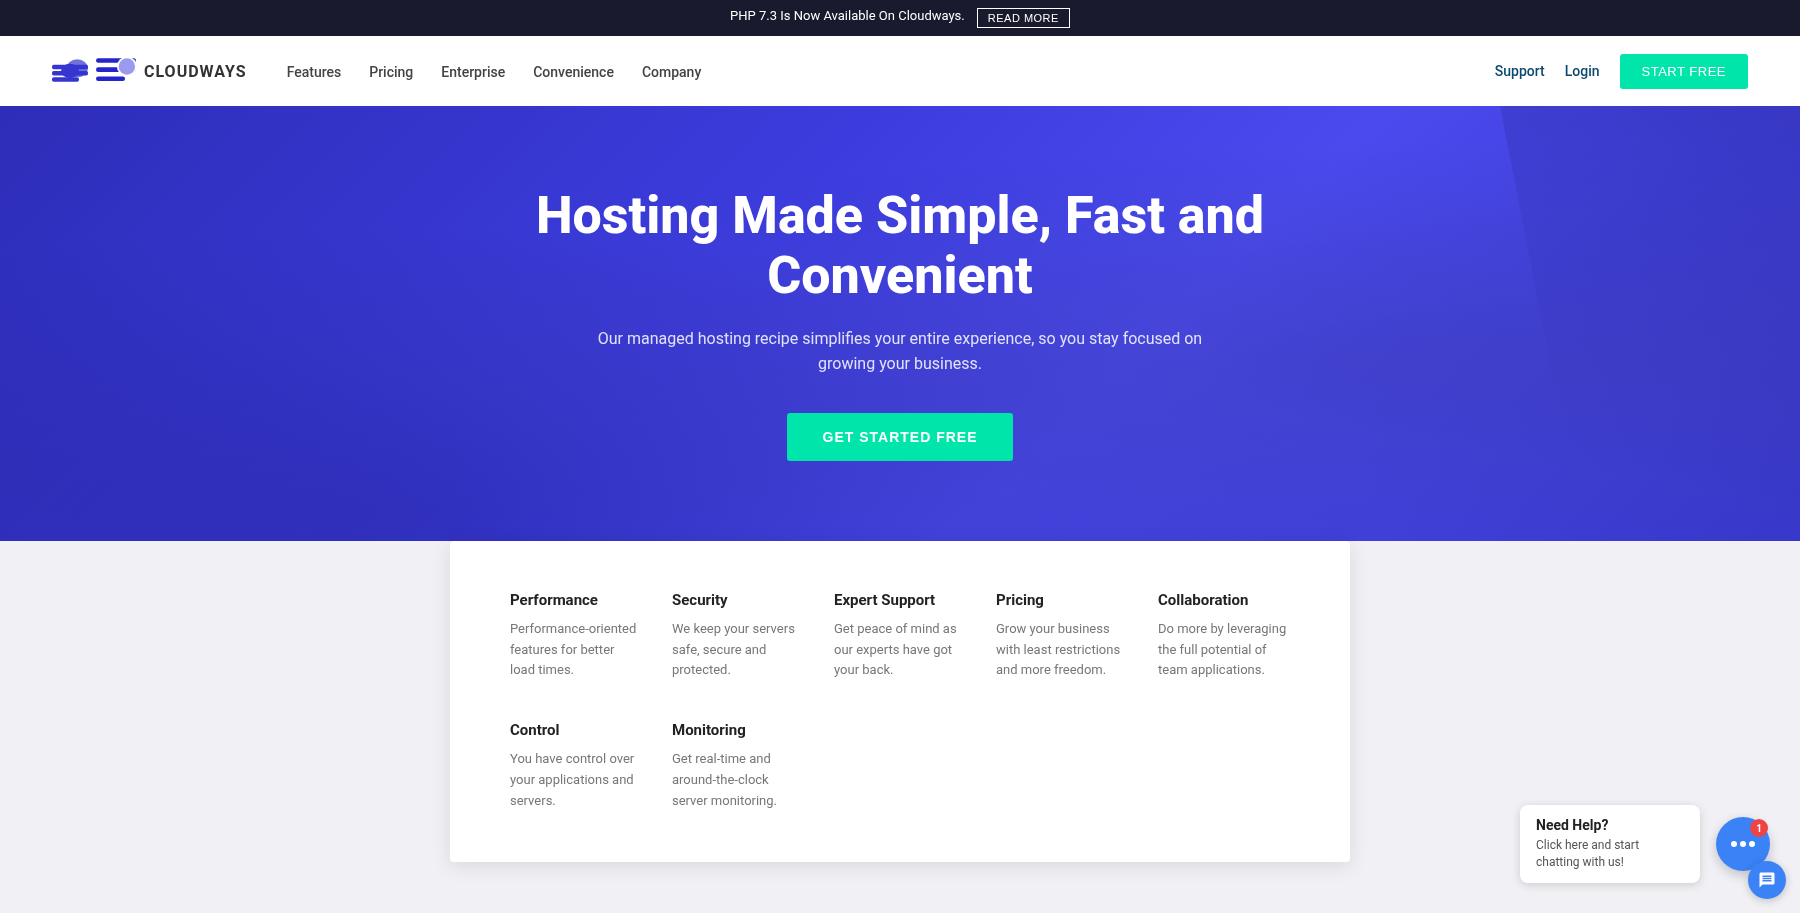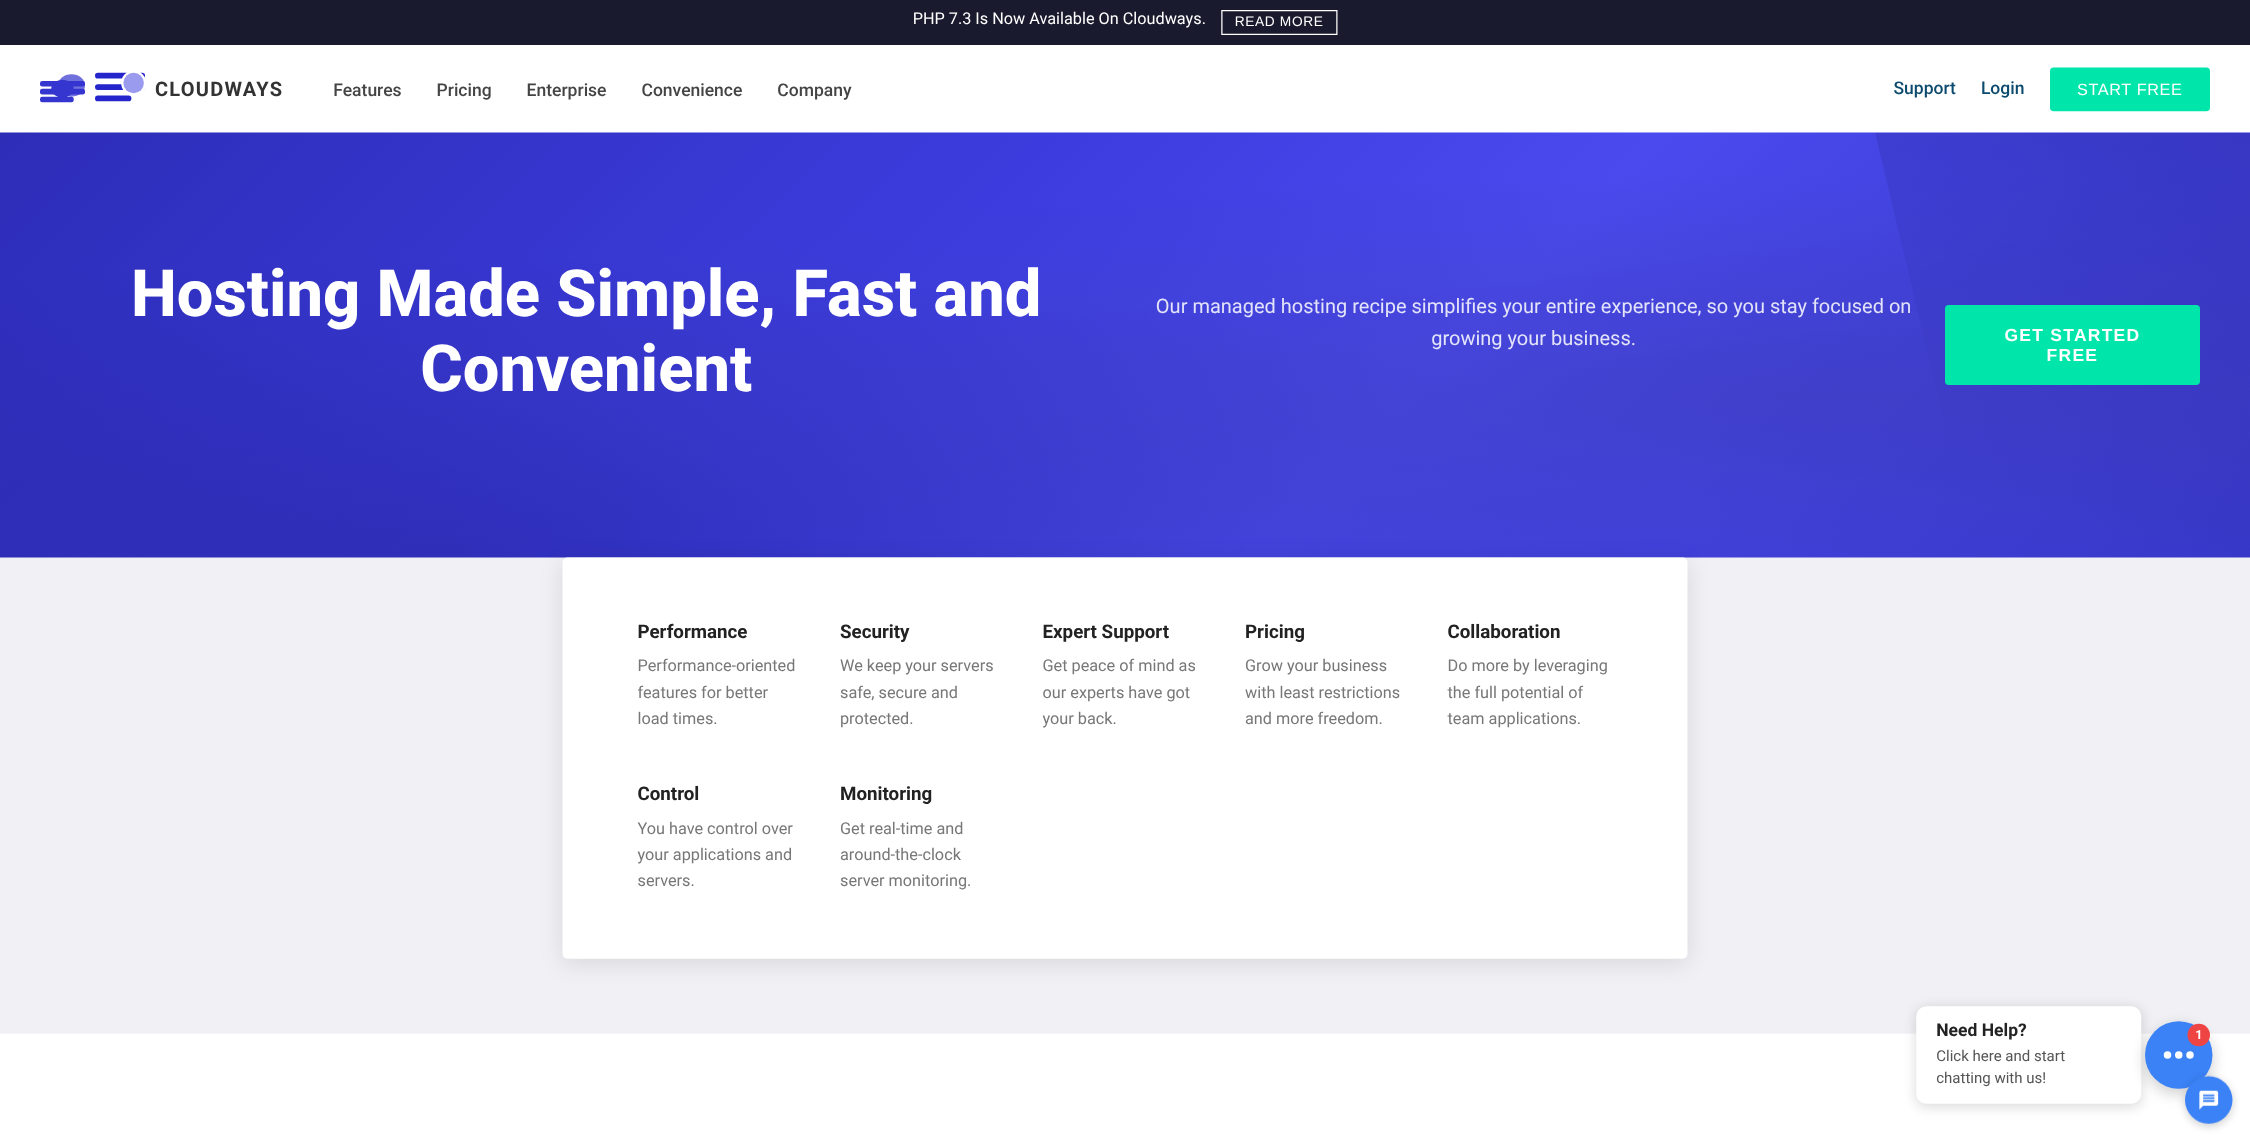--- a/index.html
+++ b/index.html
@@ -27,21 +27,21 @@
       background: transparent;
       letter-spacing: 0.5px;
     }
 
     
     .navbar {
       background: #fff;
       display: flex;
       align-items: center;
       justify-content: space-between;
-      padding: 0 32px;
+      padding: 0 52px;
       height: 70px;
       box-shadow: 0 2px 4px rgba(0,0,0,0.05);
     }
     .navbar-left {
       display: flex;
       align-items: center;
       gap: 40px;
     }
     .logo {
       display: flex;
@@ -94,21 +94,21 @@
       cursor: pointer;
       border-radius: 3px;
     }
 
     
     .hero {
       background: #3333cc;
       background: linear-gradient(135deg, #2d2db8 0%, #3d3de0 40%, #4a4aee 60%, #3535c8 100%);
       min-height: 420px;
       display: flex;
-      flex-direction: row;
+      flex-direction: column;
       align-items: center;
       justify-content: center;
       text-align: center;
       padding: 80px 40px 160px;
       position: relative;
       overflow: hidden;
     }
     .hero::before {
       content: '';
       position: absolute;
@@ -196,21 +196,21 @@
       line-height: 1.6;
     }
 
     
     .chat-widget {
       position: fixed;
       bottom: 30px;
       right: 30px;
       display: flex;
       align-items: center;
-      gap: 3px;
+      gap: 16px;
       z-index: 999;
     }
     .chat-bubble-icon {
       width: 54px;
       height: 54px;
       background: #3b82f6;
       border-radius: 50%;
       display: flex;
       align-items: center;
       justify-content: center;

